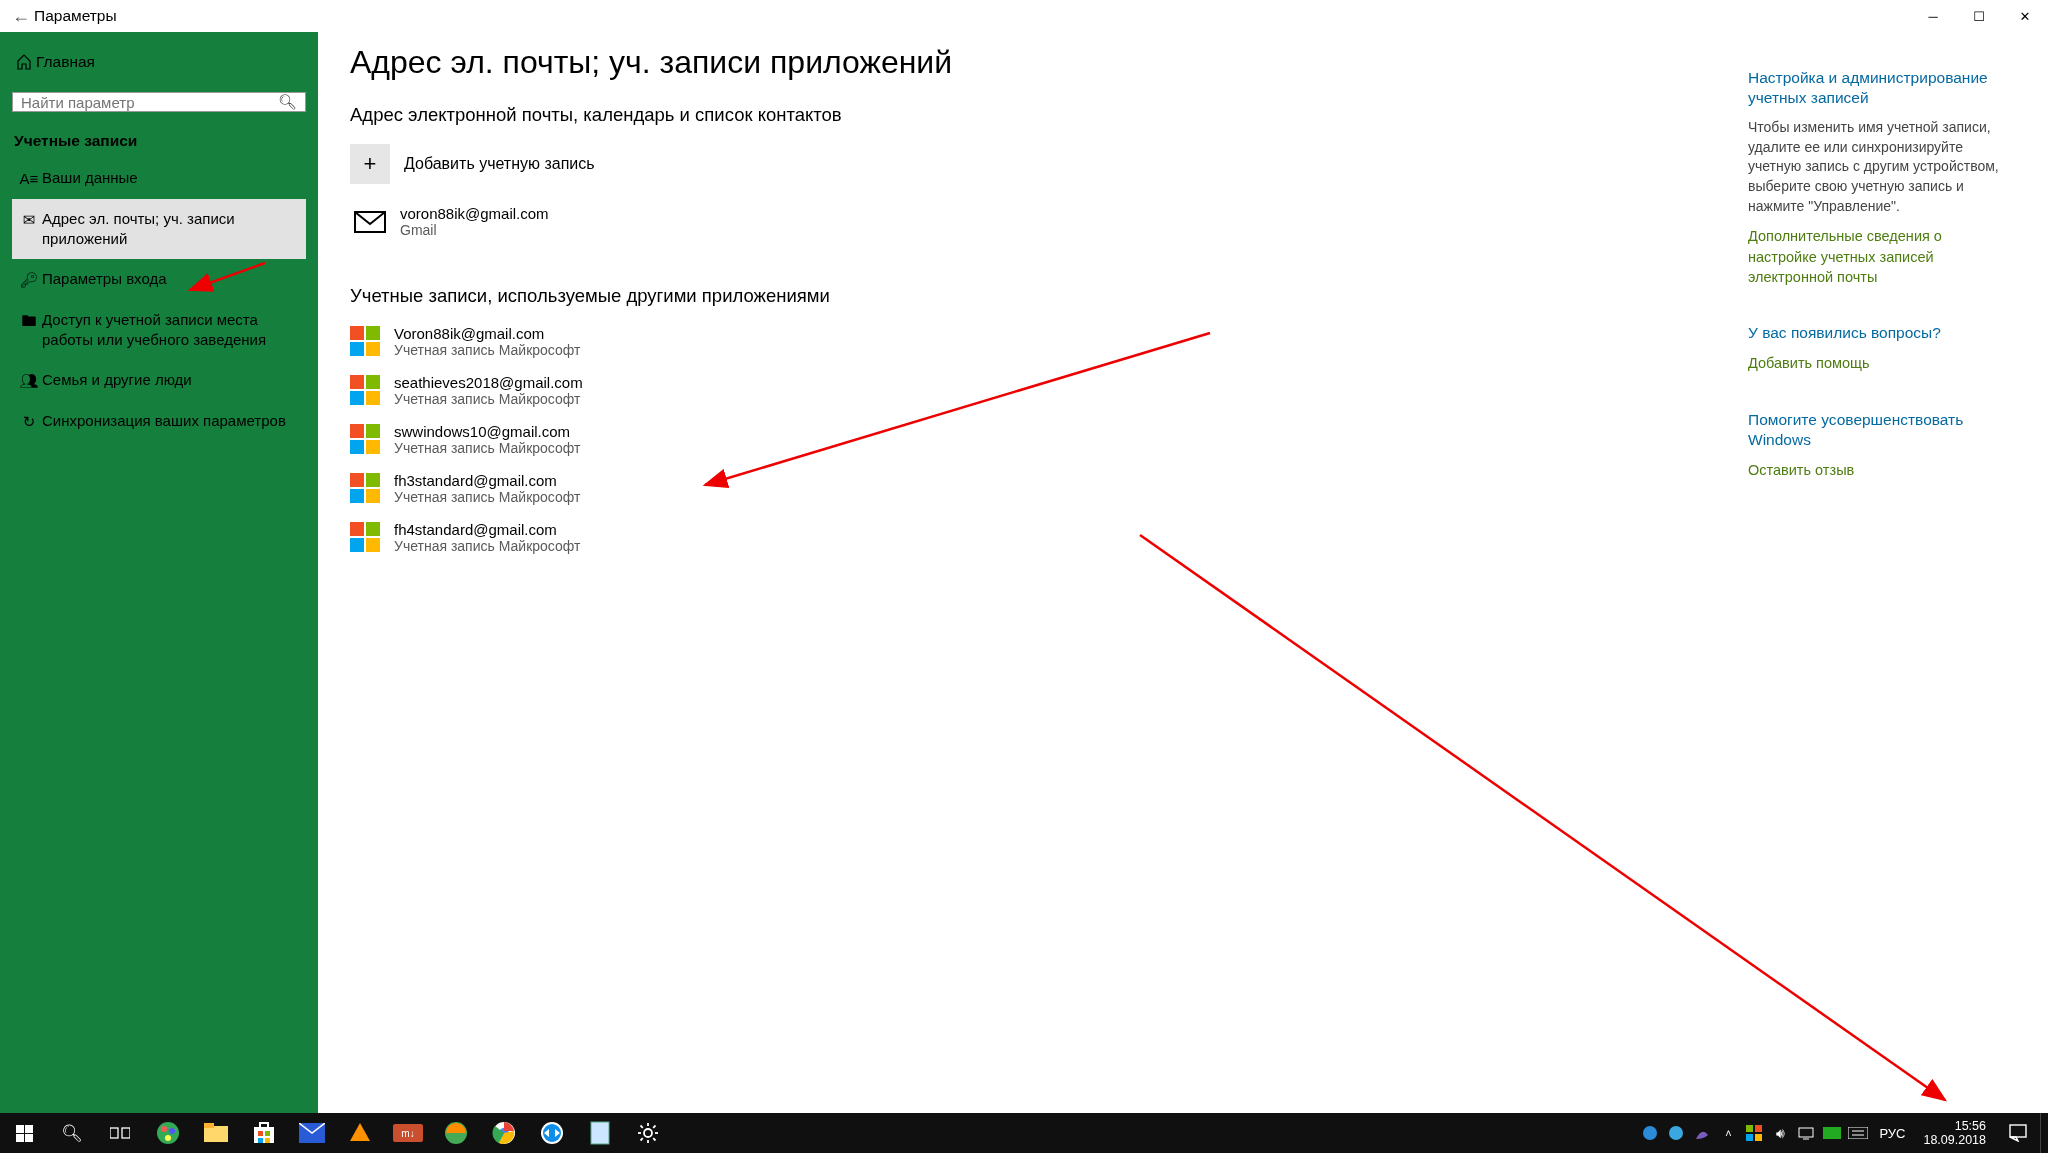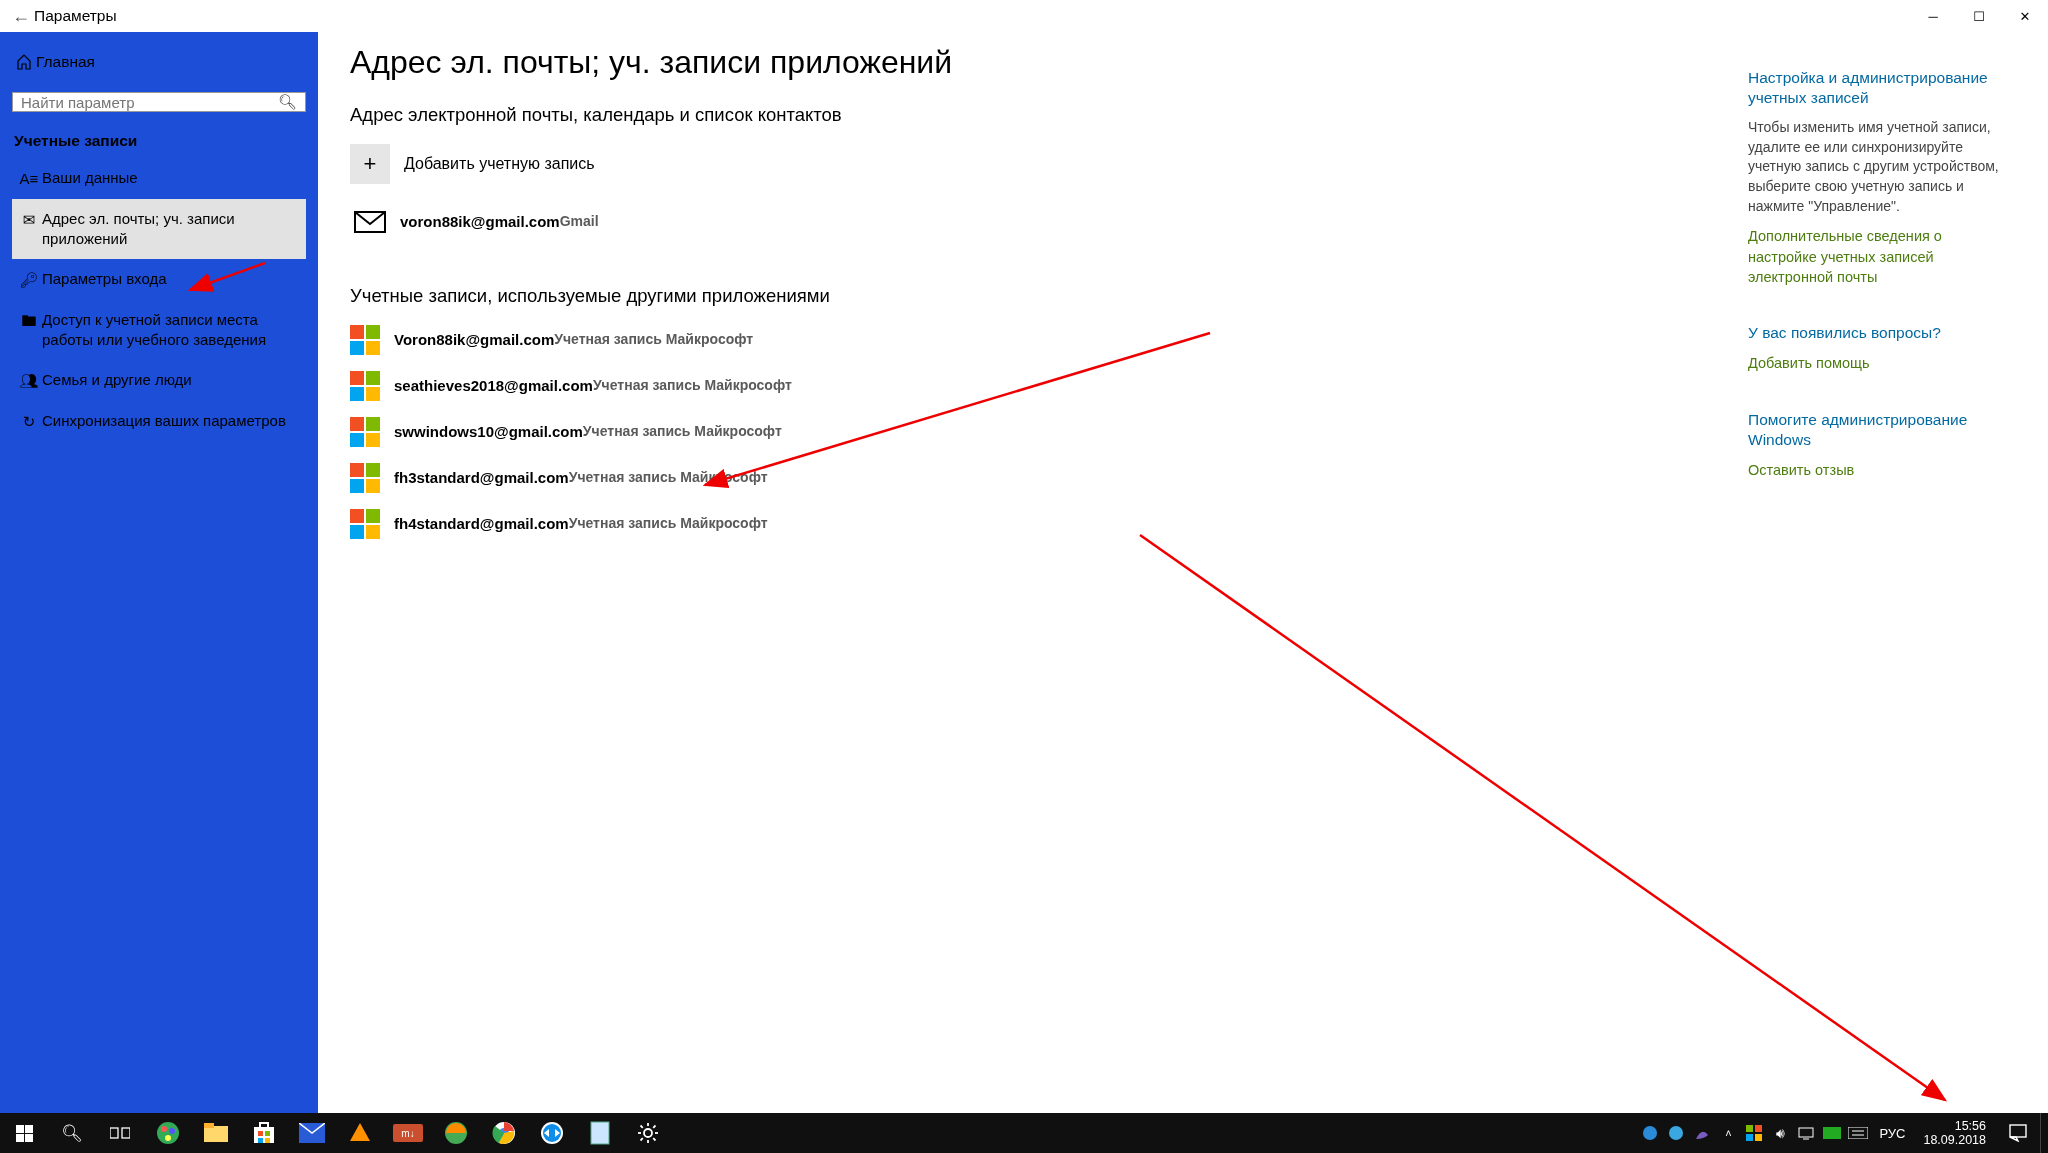--- a/index.html
+++ b/index.html
@@ -3,21 +3,21 @@
 <meta charset="utf-8">
 <style>
 * { margin:0; padding:0; box-sizing:border-box; font-family:"Segoe UI",Tahoma,sans-serif; }
 html,body{width:2048px;height:1153px;overflow:hidden;background:#fff;color:#000;}
 .window{width:2048px;height:1113px;background:#fff;position:relative;display:flex;flex-direction:column;}
 .titlebar{height:32px;display:flex;align-items:center;padding-left:12px;font-size:15.5px;color:#000;}
 .titlebar .back{width:22px;font-size:18px;color:#555;}
 .window-controls{position:absolute;top:0;right:0;display:flex;height:32px;}
 .win-btn{width:46px;height:32px;display:flex;align-items:center;justify-content:center;font-size:13px;color:#000;}
 .body{flex:1;display:flex;}
-.sidebar{width:318px;background:#1d4ed8;padding:0 12px;}
+.sidebar{width:318px;background:#15803d;padding:0 12px;}
 .home-row{display:flex;align-items:center;height:40px;margin-top:10px;font-size:15.5px;}
 .home-row .home-icon{width:24px;display:flex;justify-content:center;}
 .search{display:flex;align-items:center;border:1px solid #999;background:#fff;height:20px;margin-top:10px;padding:0 8px;}
 .search input{flex:1;border:none;outline:none;font-size:15px;background:transparent;}
 .search .mag{font-size:15px;color:#333;}
 .sidebar-heading{font-size:15.5px;font-weight:600;margin:20px 0 8px 2px;}
 .nav-item{display:flex;align-items:flex-start;padding:10px 4px;font-size:15px;line-height:20px;}
 .nav-item .nav-icon{width:26px;flex-shrink:0;text-align:center;font-size:15px;margin-top:1px;}
 .nav-item.active{background:#e2e2e2;}
 .main{flex:1;padding:12px 40px 0 32px;display:flex;}
@@ -26,21 +26,21 @@
 h2{font-size:18.5px;font-weight:400;color:#000;margin:6px 0 16px 0;line-height:1.35;}
 .add-row{display:flex;align-items:center;margin-bottom:18px;}
 .plus-box{width:40px;height:40px;background:#e6e6e6;display:flex;align-items:center;justify-content:center;font-size:22px;color:#000;margin-right:14px;}
 .acct-row{display:flex;align-items:center;margin-bottom:16px;}
 .mail-icon{width:40px;height:40px;display:flex;align-items:center;justify-content:center;}
 .ms-logo{width:30px;height:30px;display:grid;grid-template-columns:1fr 1fr;grid-template-rows:1fr 1fr;gap:2px;margin-right:14px;flex-shrink:0;}
 .ms-logo span:nth-child(1){background:#f25022;}
 .ms-logo span:nth-child(2){background:#7fba00;}
 .ms-logo span:nth-child(3){background:#00a4ef;}
 .ms-logo span:nth-child(4){background:#ffb900;}
-.acct-info{display:flex;flex-direction:row;font-weight:bold;}
+.acct-info{display:flex;flex-direction:column;}
 .acct-name{font-size:15px;}
 .acct-sub{font-size:14px;color:#5a5a5a;}
 .section-gap{height:20px;}
 .rightpanel{width:260px;margin-left:auto;padding-top:24px;}
 .rp-head{font-size:15.5px;font-weight:400;color:#0369a1;margin-bottom:10px;line-height:1.3;}
 .rp-body{font-size:14px;color:#444;line-height:1.4;margin-bottom:10px;}
 .rp-link{font-size:14.5px;color:#4d7c0f;line-height:1.4;display:block;}
 .rp-block{margin-bottom:36px;}
 
 .arrow{position:absolute;pointer-events:none;}
@@ -207,21 +207,21 @@
         <div class="rp-block">
           <div class="rp-head">Настройка и администрирование учетных записей</div>
           <div class="rp-body">Чтобы изменить имя учетной записи, удалите ее или синхронизируйте учетную запись с другим устройством, выберите свою учетную запись и нажмите "Управление".</div>
           <a class="rp-link">Дополнительные сведения о настройке учетных записей электронной почты</a>
         </div>
         <div class="rp-block">
           <div class="rp-head">У вас появились вопросы?</div>
           <a class="rp-link">Добавить помощь</a>
         </div>
         <div class="rp-block">
-          <div class="rp-head">Помогите администрирование Windows</div>
+          <div class="rp-head">Помогите усовершенствовать Windows</div>
           <a class="rp-link">Оставить отзыв</a>
         </div>
       </div>
     </div>
   </div>
 
   <svg class="arrow" style="left:0;top:0" width="2048" height="1113">
     <defs>
         <marker id="ah" markerWidth="10" markerHeight="8" refX="9" refY="4" orient="auto">
           <polygon points="0 0, 10 4, 0 8" fill="#e00"></polygon>

